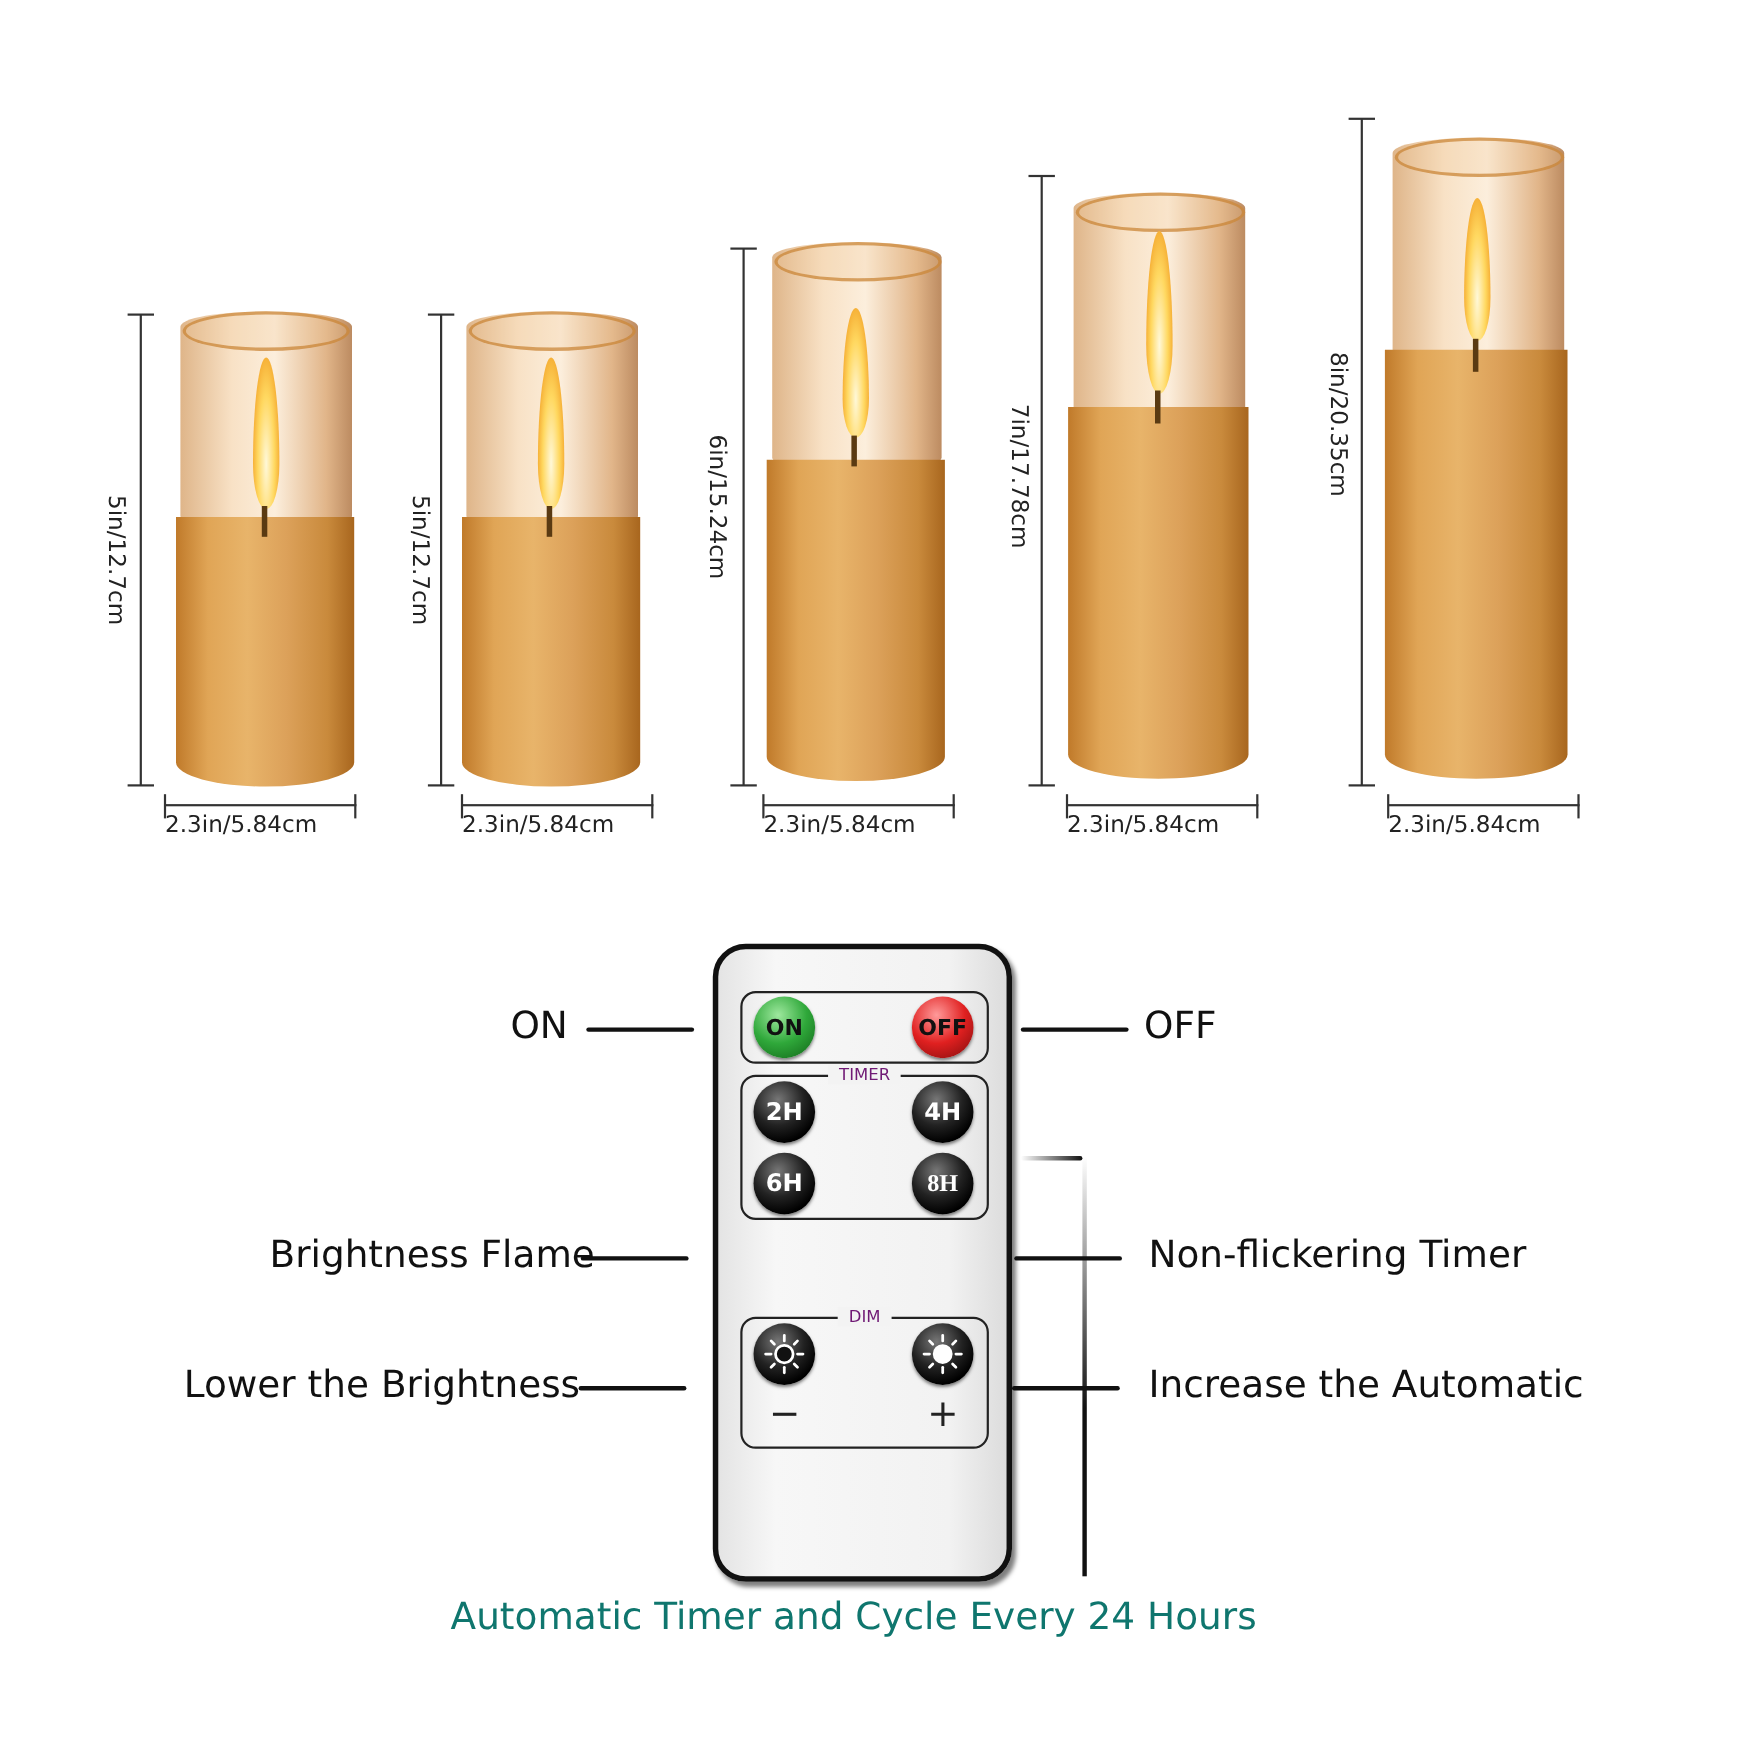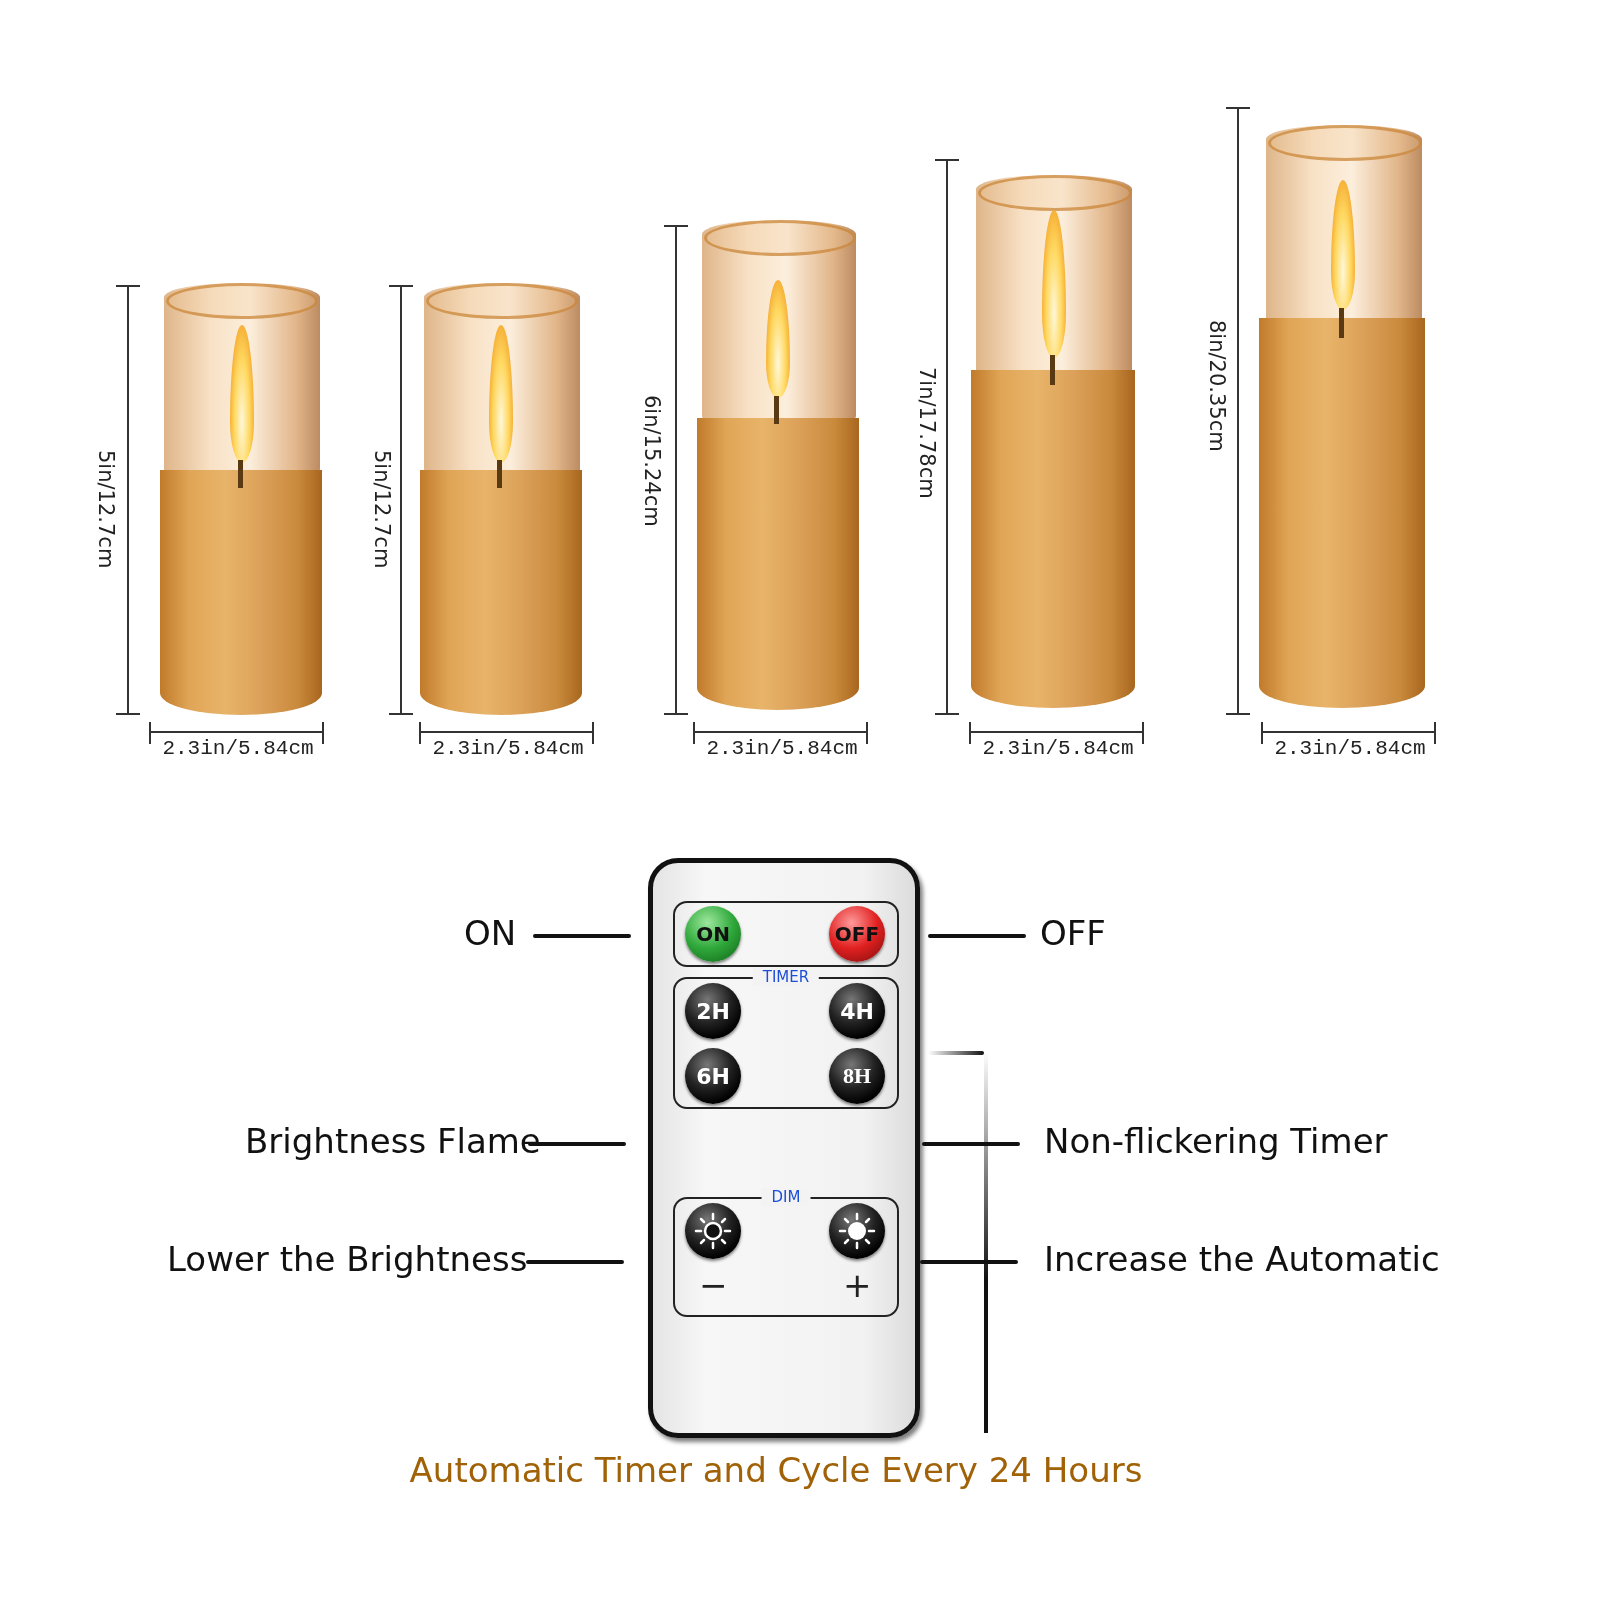--- a/index.html
+++ b/index.html
@@ -4,40 +4,40 @@
 <style>
   html,body{margin:0;padding:0;background:#fff;}
   body{width:1600px;height:1600px;position:relative;overflow:hidden;font-family:"DejaVu Sans","Liberation Sans",sans-serif;color:#111;}
   .abs{position:absolute;}
   
   .vline{position:absolute;width:2px;background:#333;}
   .vtick{position:absolute;height:2px;width:24px;background:#333;}
   .hline{position:absolute;height:2px;background:#333;}
   .htick{position:absolute;width:2px;height:22px;background:#333;}
   .vlabel{position:absolute;font-size:21px;color:#222;white-space:nowrap;transform-origin:0 0;transform:rotate(90deg);}
-  .hlabel{position:absolute;font-size:21px;color:#222;white-space:nowrap;text-align:center;font-family:Liberation Mono, monospace;}
+  .hlabel{position:absolute;font-size:21px;color:#222;white-space:nowrap;}
   .glass{position:absolute;border-radius:50%/14px;background:linear-gradient(90deg,rgba(196,120,40,.55),rgba(235,170,90,.35) 30%,rgba(245,200,140,.3) 55%,rgba(200,120,40,.55) 85%,rgba(160,90,30,.7));}
   .body{position:absolute;border-radius:0 0 50% 50%/0 0 22px 22px;background:linear-gradient(90deg,#c07a2a,#e0a556 18%,#e8b46a 40%,#dca15a 62%,#c98a3c 85%,#a8661e);}
   .rim{position:absolute;border-radius:50%;border:3px solid rgba(200,130,50,.7);background:rgba(240,200,150,.25);}
   .flame{position:absolute;border-radius:50% 50% 50% 50%/70% 70% 30% 30%;background:radial-gradient(ellipse at 50% 70%,#fff8d8,#ffd860 45%,#f3a329 80%,rgba(240,150,40,0));}
   .wick{position:absolute;width:5px;background:#5a3a12;}
   
   .remote{position:absolute;left:648px;top:858px;width:262px;height:570px;border:5px solid #111;border-radius:30px;background:linear-gradient(90deg,#e4e4e4,#f7f7f7 20%,#f2f2f2 80%,#dcdcdc);box-shadow:3px 4px 4px rgba(0,0,0,.5);}
   .panel{position:absolute;left:20px;width:222px;border:2px solid #222;border-radius:14px;}
-  .panel-title{position:absolute;top:-11px;left:50%;transform:translateX(-50%);background:#f3f3f3;padding:0 10px;font-size:15px;color:#1d4ed8;}
+  .panel-title{position:absolute;top:-11px;left:50%;transform:translateX(-50%);background:#f3f3f3;padding:0 10px;font-size:15px;color:#701a75;}
   .btn{position:absolute;width:56px;height:56px;border-radius:50%;display:flex;align-items:center;justify-content:center;color:#fff;font-weight:bold;font-size:22px;box-shadow:0 2px 3px rgba(0,0,0,.5);}
   .btn.black{background:radial-gradient(circle at 40% 30%,#777,#222 45%,#000 75%);text-align:right;}
   .btn.green{background:radial-gradient(circle at 40% 30%,#9ee89e,#2fa83a 50%,#16701e 90%);color:#111;}
   .btn.red{background:radial-gradient(circle at 40% 30%,#ff9a9a,#e02020 50%,#901010 90%);color:#111;}
   .btn.small-text{font-size:17px;font-weight:bold;letter-spacing:-0.5px;}
   .sign{position:absolute;font-size:34px;color:#222;}
   
   .callout-text{position:absolute;font-size:34px;color:#111;white-space:nowrap;}
   .callout-line{position:absolute;height:4px;background:#111;border-radius:2px;}
-  .footer{position:absolute;top:1450px;left:0;width:1552px;text-align:center;font-size:34px;color:#a16207;}
+  .footer{position:absolute;top:1450px;left:0;width:1552px;text-align:center;font-size:34px;color:#0f766e;}
 </style>
 </head>
 <body>
 
 <div>
   <div class="vline" style="left:127px;top:286px;height:428px;"></div>
   <div class="vtick" style="left:116px;top:285px;"></div>
   <div class="vtick" style="left:116px;top:713px;"></div>
   <div class="vlabel" style="left:118px;top:450px;">5in/12.7cm</div>
   <div class="glass" style="left:164px;top:283px;width:156px;height:200px;"></div>

